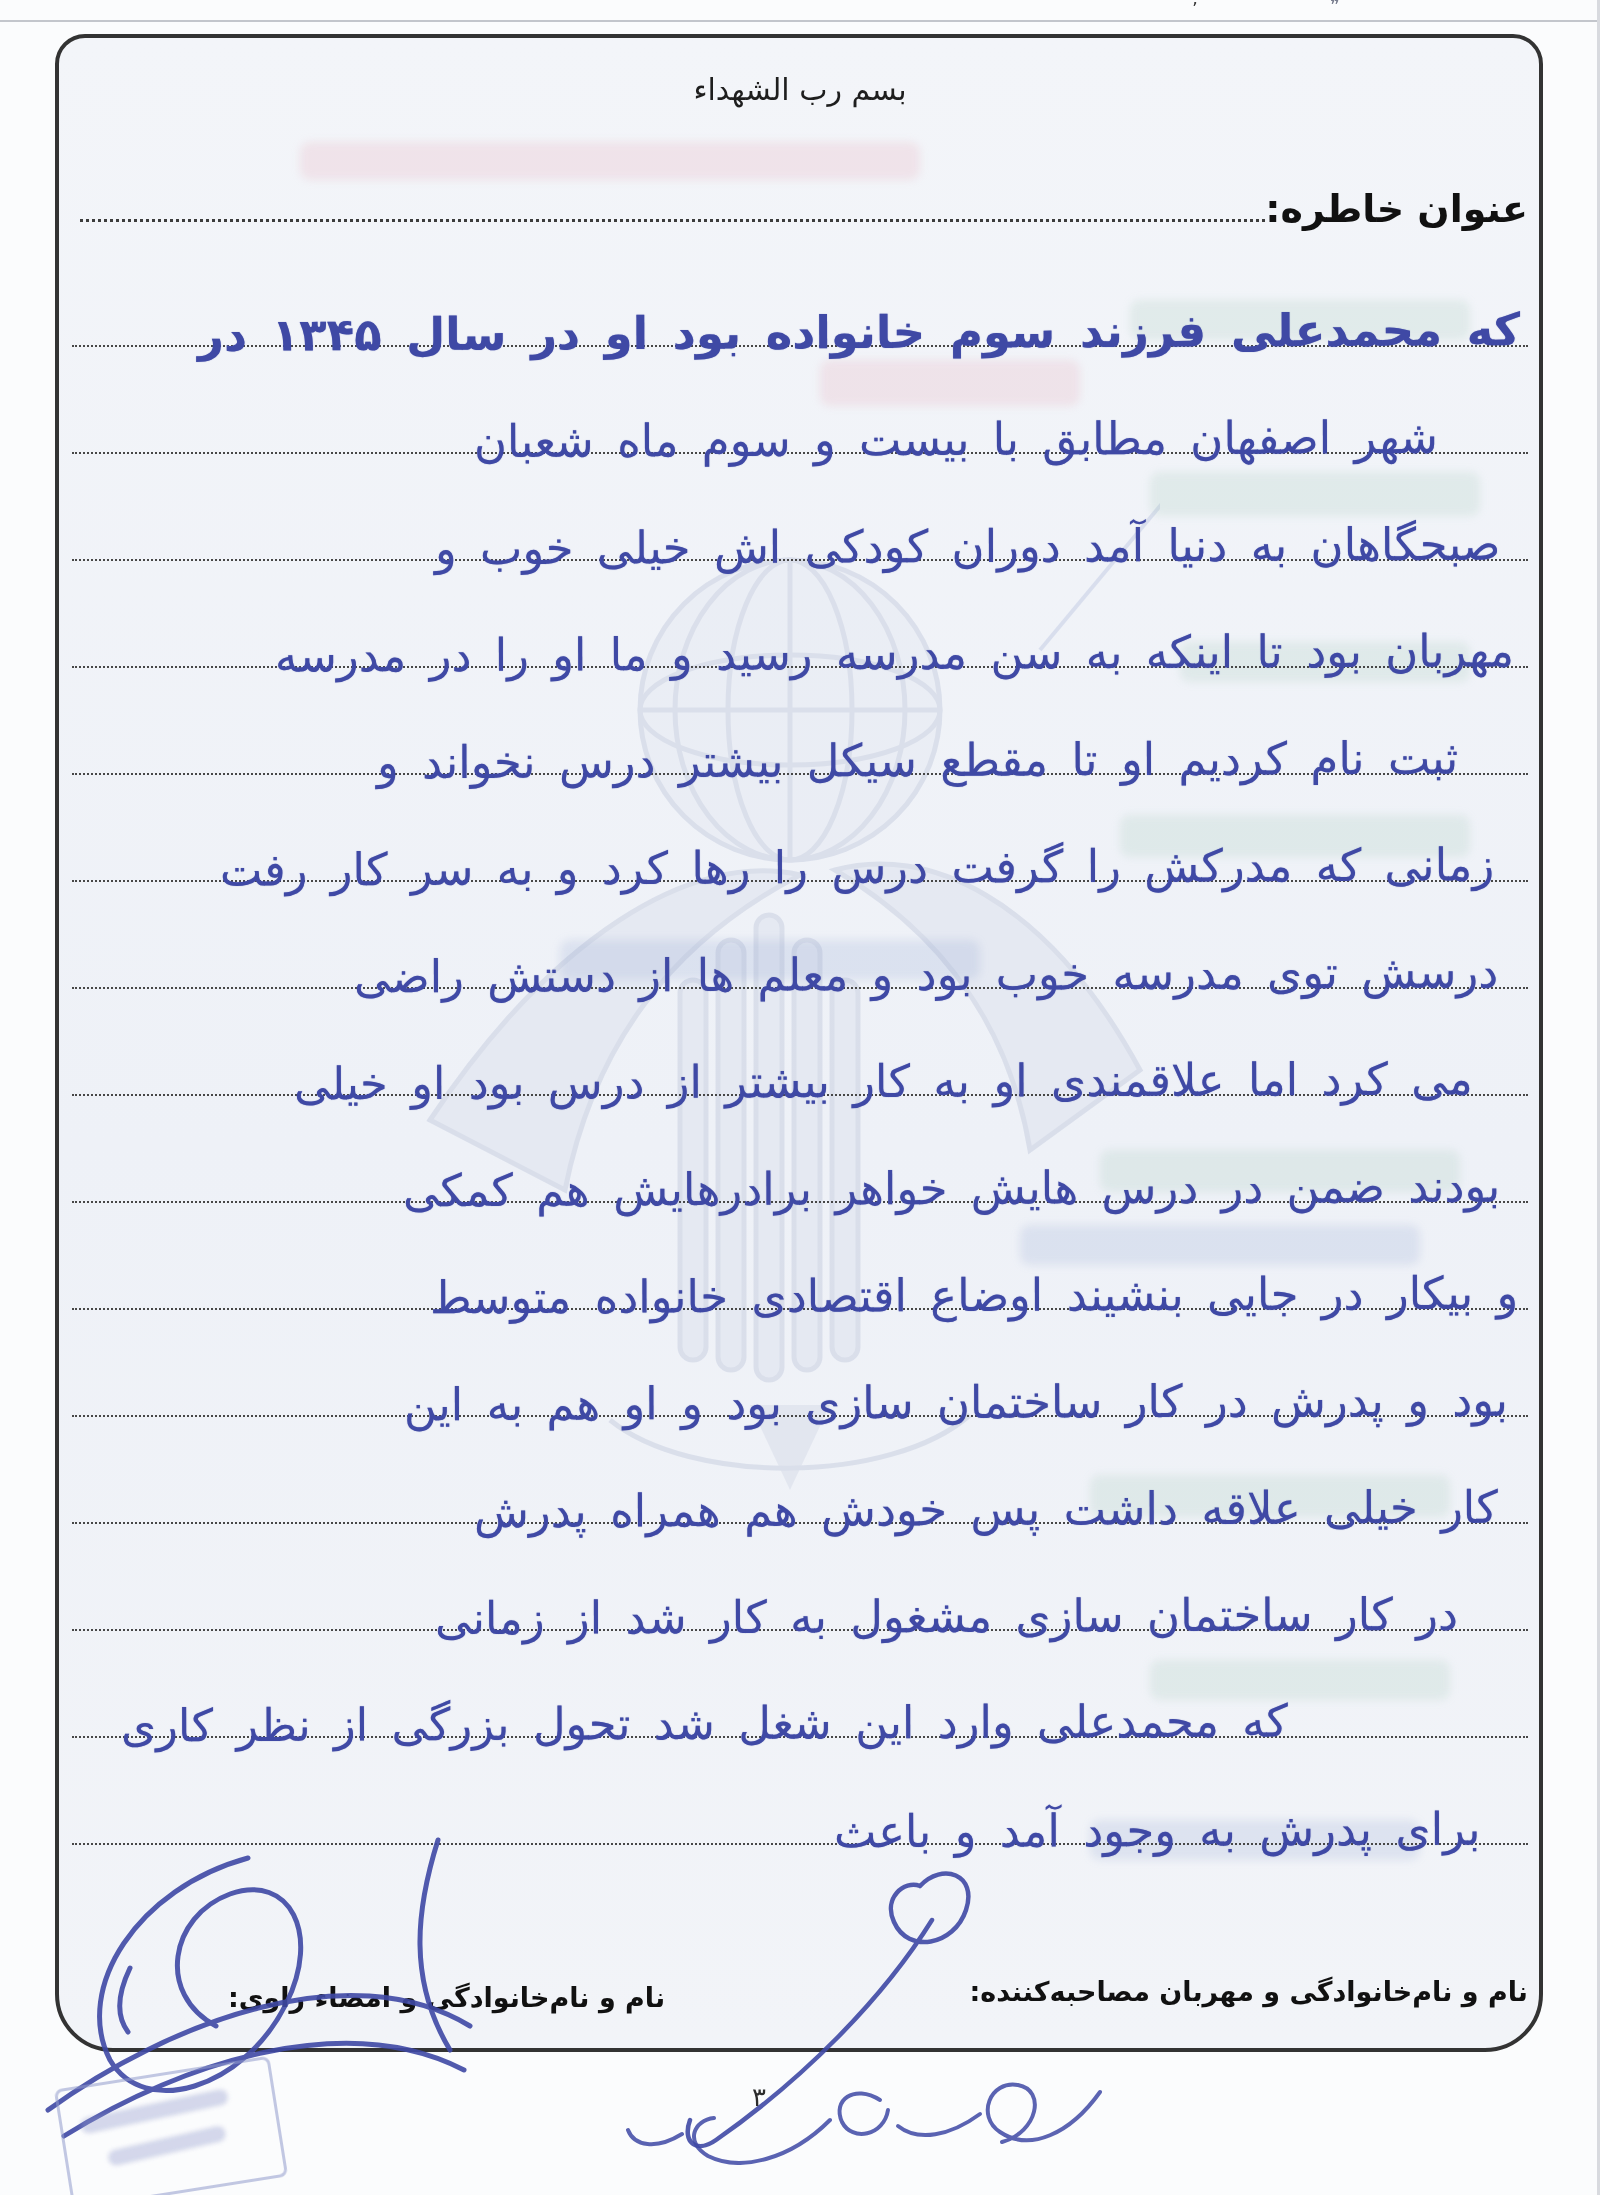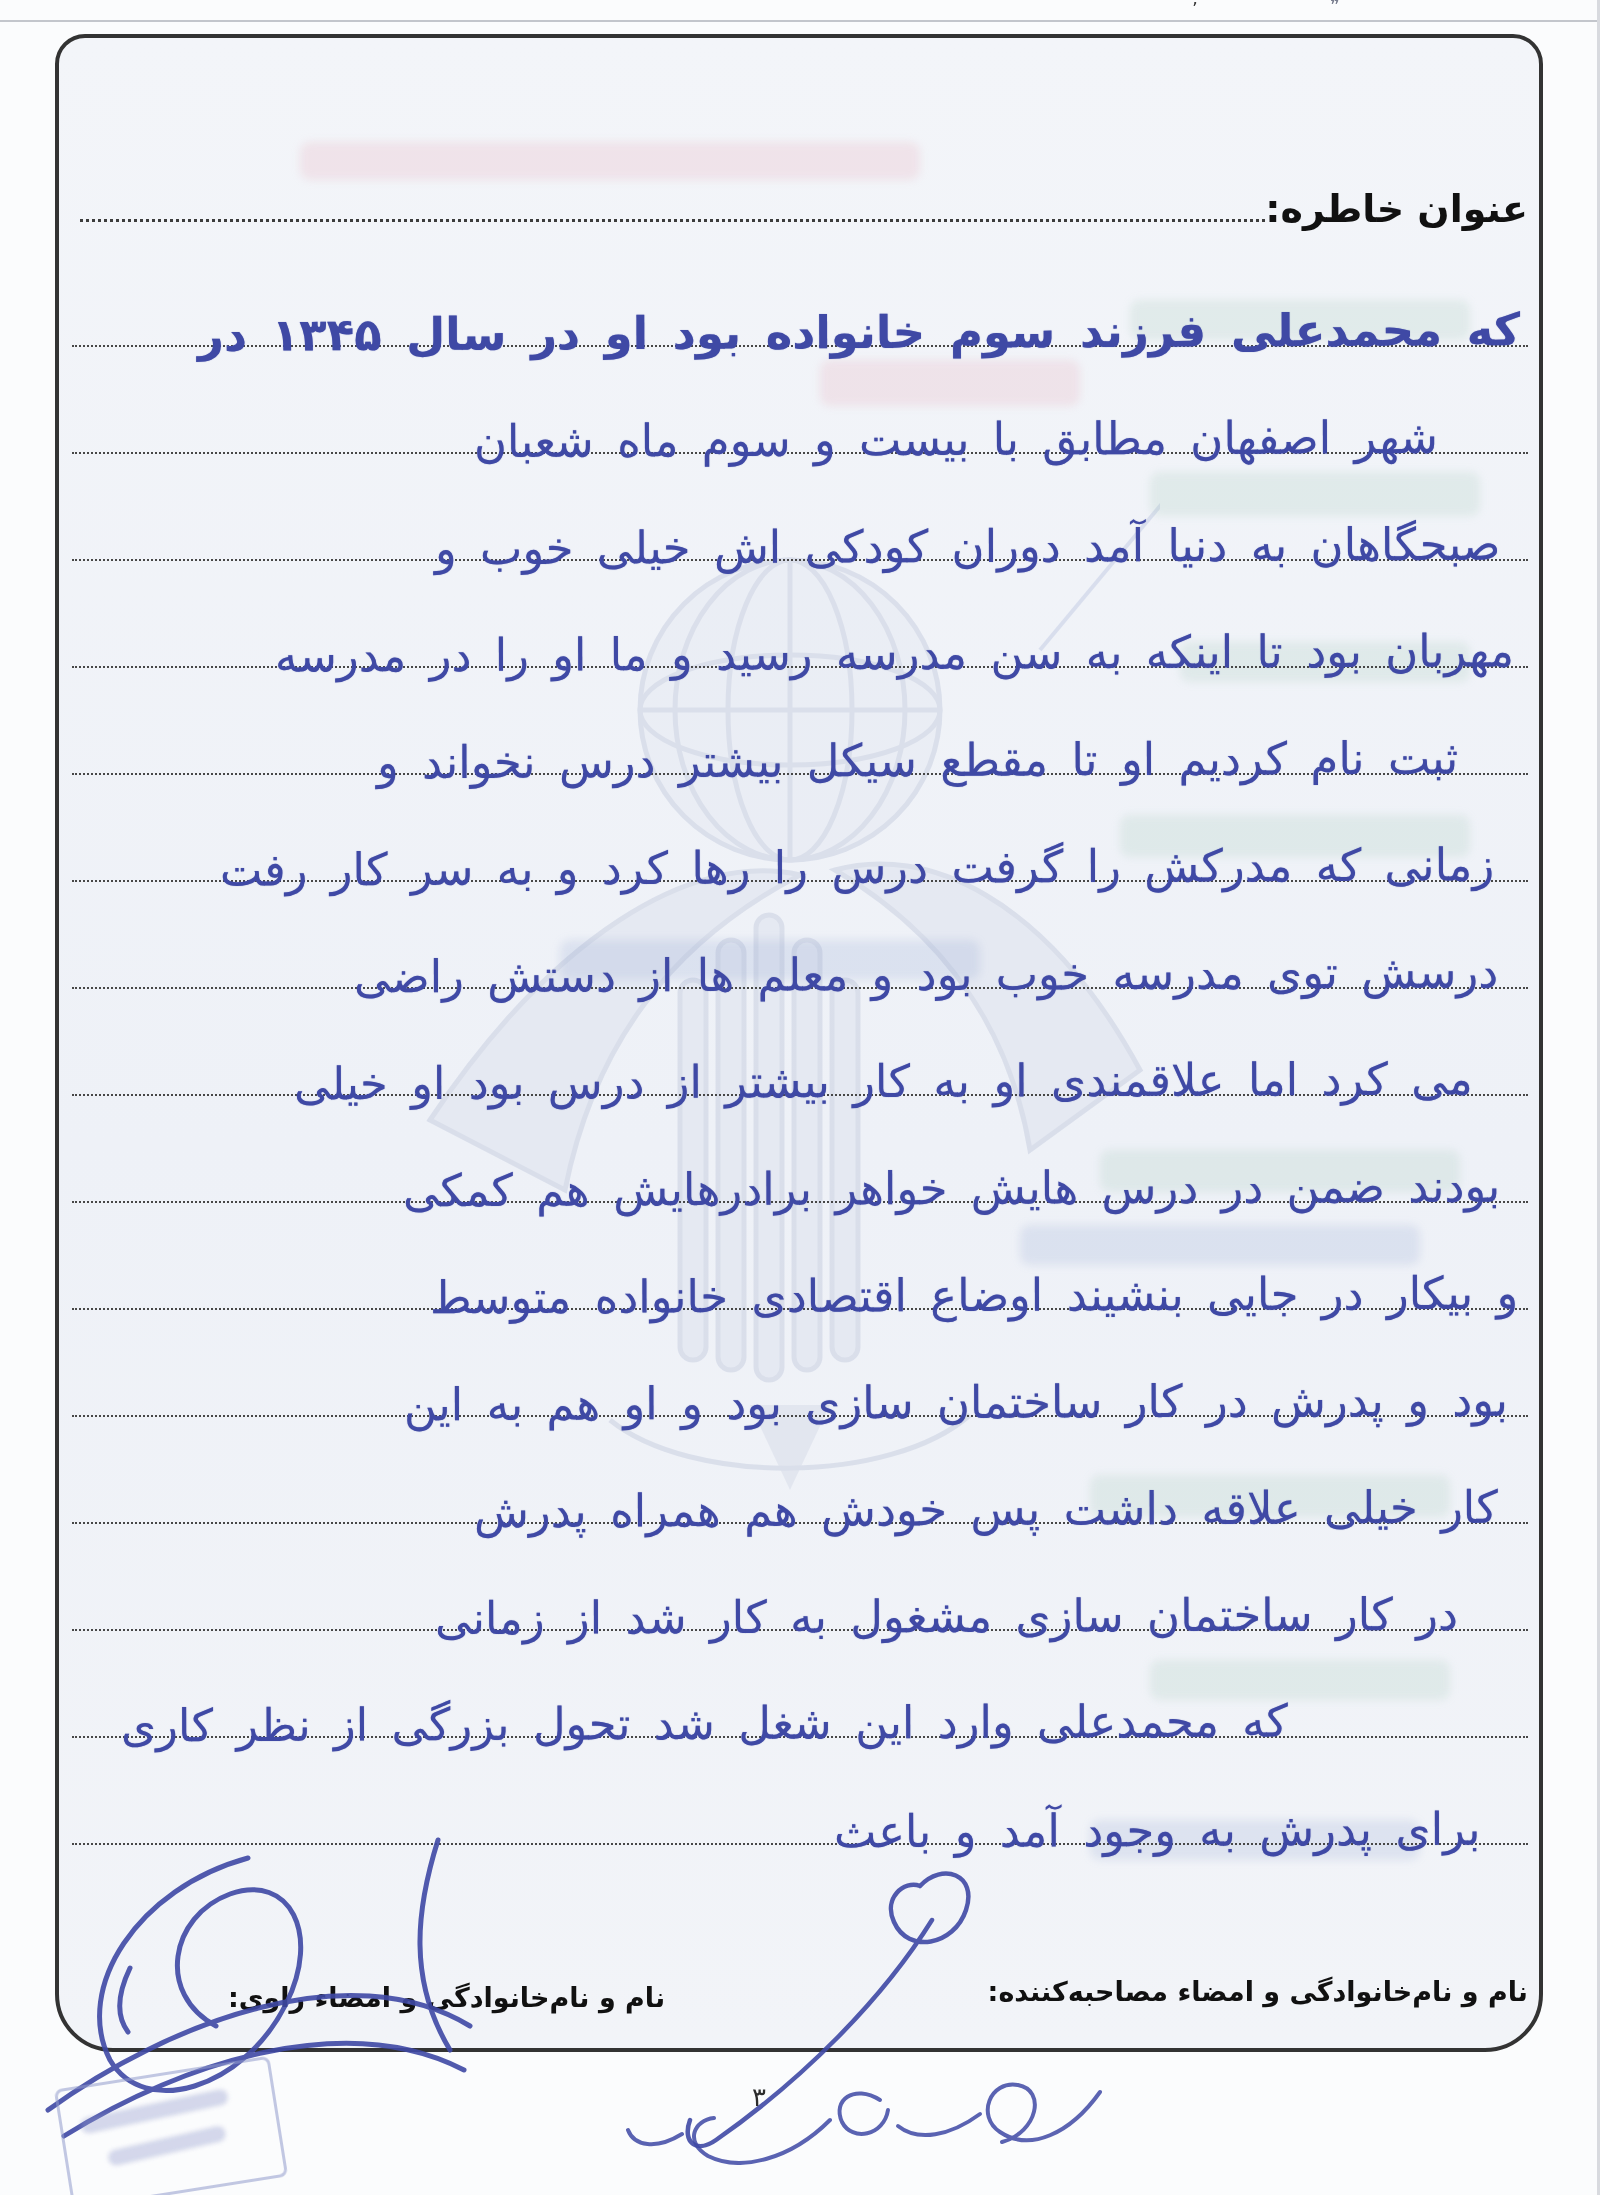--- a/index.html
+++ b/index.html
@@ -137,20 +137,21 @@
   <div class="ghost green" style="left:1150px;top:472px;width:330px;height:44px;"></div>
   <div class="ghost green" style="left:1180px;top:642px;width:290px;height:40px;"></div>
   <div class="ghost green" style="left:1120px;top:815px;width:350px;height:42px;"></div>
   <div class="ghost blue" style="left:560px;top:940px;width:420px;height:40px;"></div>
   <div class="ghost green" style="left:1100px;top:1150px;width:360px;height:42px;"></div>
   <div class="ghost blue" style="left:1020px;top:1225px;width:400px;height:40px;"></div>
   <div class="ghost green" style="left:1090px;top:1475px;width:360px;height:42px;"></div>
   <div class="ghost green" style="left:1150px;top:1660px;width:300px;height:40px;"></div>
   <div class="ghost blue" style="left:1090px;top:1820px;width:330px;height:40px;"></div>
 
+  <div class="bismillah">بسم رب الشهداء</div>
 
   <div class="title-row">
     <span class="title-label">عنوان خاطره:</span>
     <span class="title-dots"></span>
   </div>
 
   <div class="hw-area">
       <div class="hw-row">
         <span class="hw-text" dir="rtl">که محمدعلی فرزند سوم خانواده بود او در سال ۱۳۴۵ در</span>
       </div>
@@ -191,21 +192,21 @@
         <span class="hw-text" dir="rtl">در کار ساختمان سازی مشغول به کار شد از زمانی</span>
       </div>
       <div class="hw-row">
         <span class="hw-text" dir="rtl">که محمدعلی وارد این شغل شد تحول بزرگی از نظر کاری</span>
       </div>
       <div class="hw-row">
         <span class="hw-text" dir="rtl">برای پدرش به وجود آمد و باعث</span>
       </div>
     </div>
 
-  <div class="footer-label footer-interviewer">نام و نام‌خانوادگی و امضاء مصاحبه‌کننده:</div>
+  <div class="footer-label footer-interviewer">نام و نام‌خانوادگی و مهربان مصاحبه‌کننده:</div>
   <div class="footer-label footer-narrator">نام و نام‌خانوادگی و امضاء راوی:</div>
 
   <svg class="sig sig-left" width="480" height="330" viewBox="0 0 480 330">
     <g stroke-width="5" opacity=".9">
       <path d="M 230,40 C 120,70 55,170 92,242 C 126,300 225,272 268,186 C 303,116 272,55 212,76 C 152,98 138,176 198,208"></path>
       <path d="M 30,292 C 150,205 330,135 452,208"></path>
       <path d="M 46,318 C 168,242 330,192 446,252"></path>
       <path d="M 420,22 C 398,92 390,162 432,232"></path>
       <path d="M 112,150 C 100,175 98,198 110,214"></path>
     </g>

